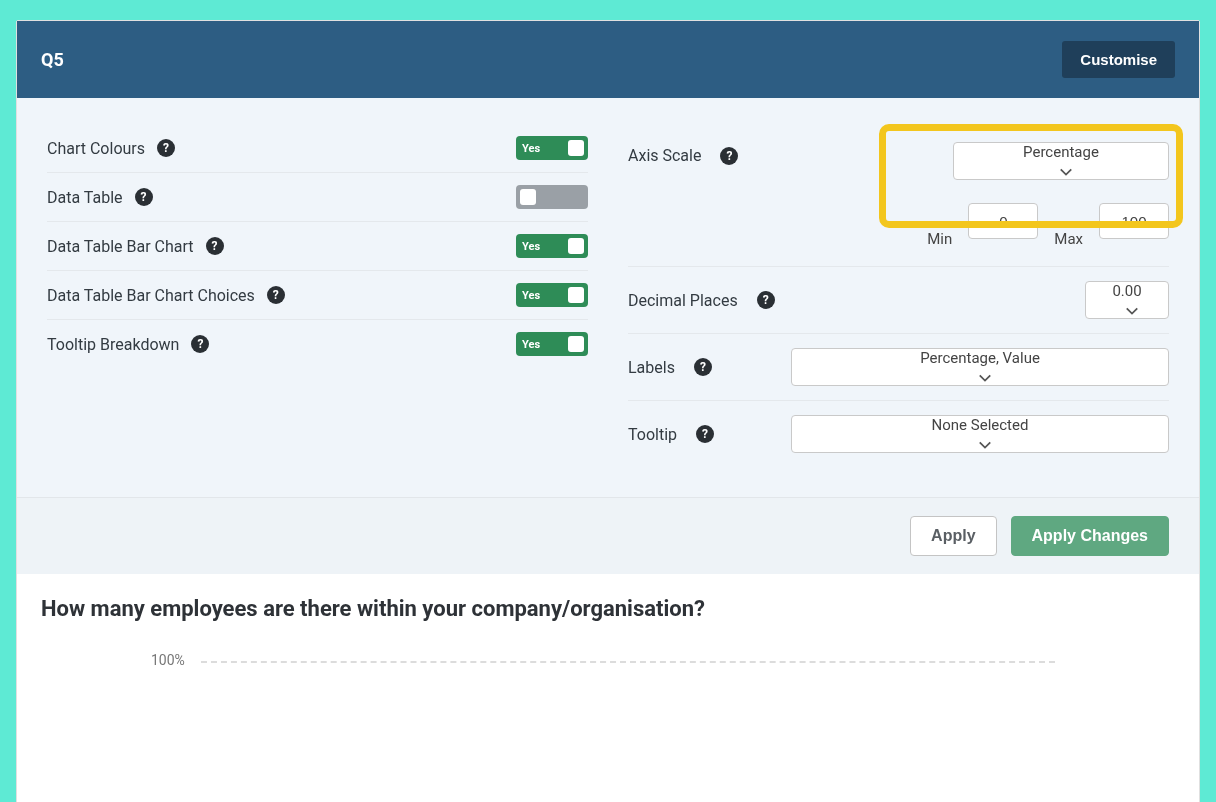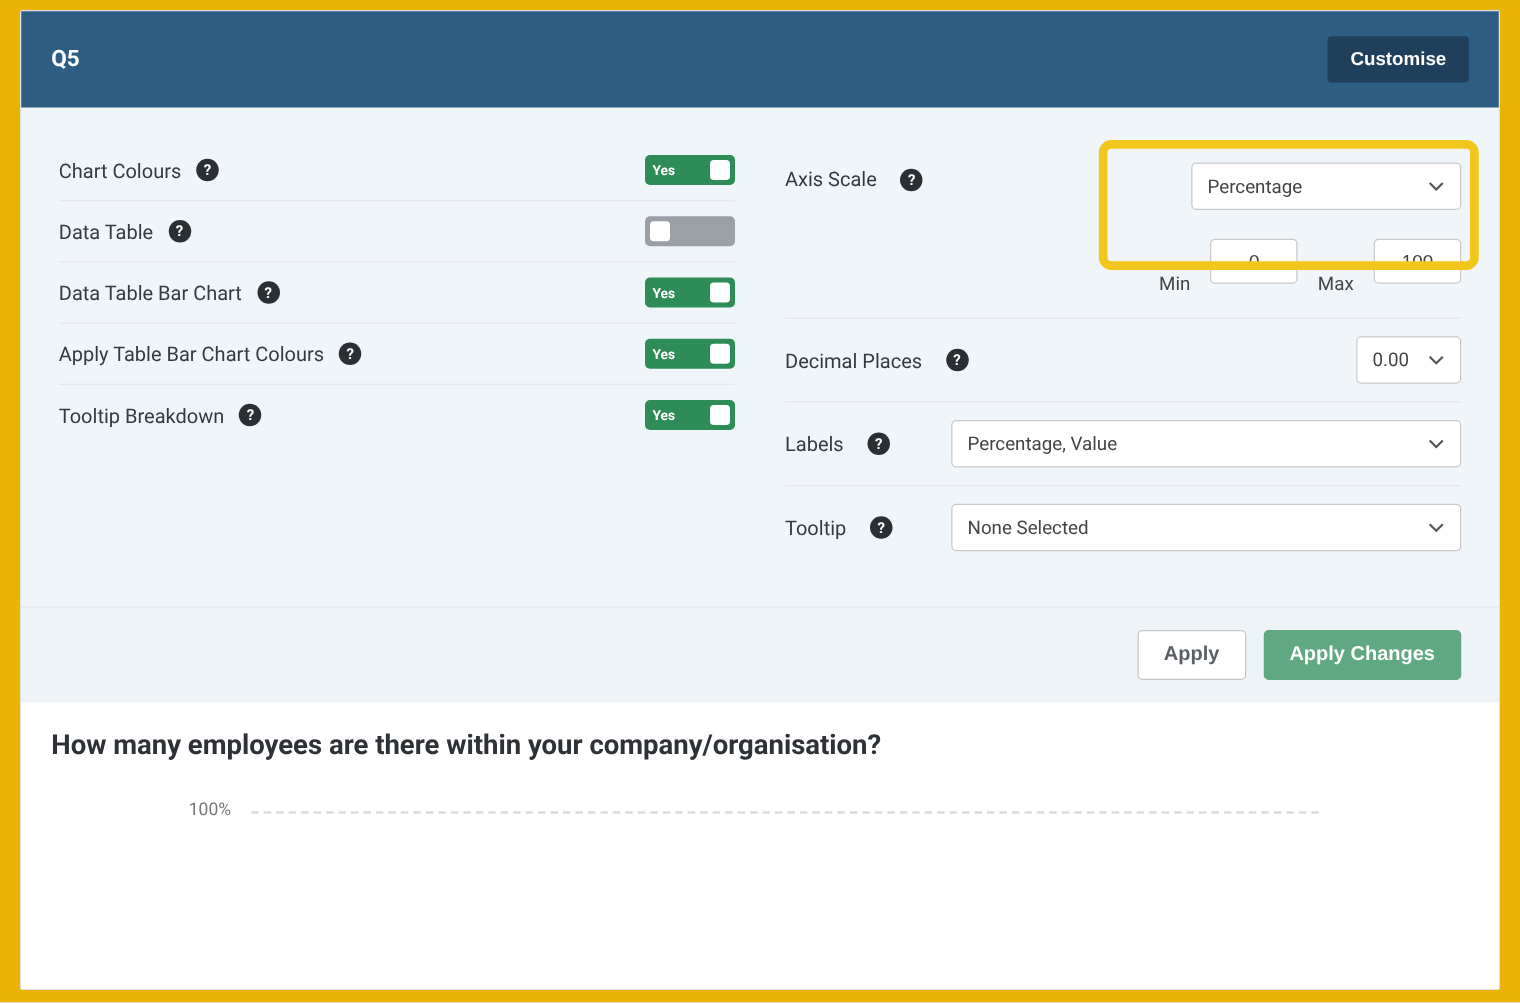--- a/index.html
+++ b/index.html
@@ -1,17 +1,17 @@
 <!DOCTYPE html>
 <html><head>
 <meta charset="utf-8">
 <style>
   * { box-sizing: border-box; }
   html, body { margin: 0; padding: 0; font-family: "Segoe UI", Roboto, "Helvetica Neue", Arial, sans-serif; background: #e9e9e9; color: #343a40; }
-  .page { width: 1216px; height: 802px; margin: 0 auto; background: #eab308; padding: 0 16px; overflow: hidden; }
+  .page { width: 1216px; height: 802px; margin: 0 auto; background: #5eead4; padding: 12px 16px; overflow: hidden; }
 
   .panel { background: #f0f5fa; border: 1px solid #e0e0e0; border-radius: 2px; margin-top: 8px; }
 
   .panel-header { background: #2d5d83; color: #fff; display: flex; align-items: center; justify-content: space-between; padding: 20px 24px; }
   .panel-header .title { font-weight: 700; font-size: 18px; }
   .btn-customise { background: #1f3f5a; color: #fff; border: none; border-radius: 3px; padding: 10px 18px; font-weight: 700; font-size: 15px; cursor: pointer; }
 
   .tabs { display: flex; gap: 28px; padding: 22px 30px 0 30px; border-bottom: 1px solid #e6e6e6; position: relative; }
   .tab { font-size: 16px; font-weight: 600; color: #3c3f42; padding-bottom: 16px; cursor: pointer; border-bottom: 3px solid transparent; }
   .tab.active { color: #1d74b3; border-bottom-color: #1d74b3; }
@@ -34,22 +34,22 @@
   .toggle.off .knob { left: 4px; }
   .toggle .txt { color: #fff; font-size: 11px; font-weight: 700; padding: 0 6px; }
   .toggle.on .txt { margin-right: auto; }
 
   
   .right-row { display: flex; align-items: center; justify-content: space-between; padding: 14px 0; border-bottom: 1px solid #e4e8ec; gap: 12px; }
   .right-row:last-child { border-bottom: none; }
   .right-row .row-label { flex: 0 0 auto; gap: 19px; }
   .right-row .control { flex: 0 0 auto; }
 
-  .select { background: #fff; border: 1px solid #c9c9c9; border-radius: 4px; height: 38px; display: inline-flex; align-items: center; justify-content: space-between; padding: 0 12px; font-size: 15px; color: #444; cursor: pointer; }
-  .select.full { width: 408px; }
+  .select { background: #fff; border: 1px solid #c9c9c9; border-radius: 4px; height: 38px; display: inline-flex; align-items: center; justify-content: space-between; padding: 0 12px; font-size: 15px; color: #444; cursor: pointer; flex-direction: column; }
+  .select.full { width: 378px; }
   .select.mini { width: 84px; }
   .select .caret { margin-left: 10px; display: inline-flex; }
   .input-mini { width: 70px; height: 36px; border: 1px solid #c9c9c9; border-radius: 4px; text-align: center; font-size: 15px; background: #fff; color: #444; }
 
   .axis-block { position: relative; display: flex; flex-direction: column; align-items: flex-end; gap: 14px; padding: 4px 0; }
   .axis-block .axis-select { width: 216px; }
   .axis-block .minmax { display: flex; align-items: center; gap: 16px; }
   .axis-block .mm-label { font-size: 15px; color: #444; margin-top: 36px; }
 
   
@@ -111,21 +111,21 @@
             <span>Data Table Bar Chart</span>
             <span class="help-icon">?</span>
           </div>
           <div class="toggle on">
             <span class="txt">Yes</span>
               <span class="knob"></span>
           </div>
         </div>
         <div class="row">
           <div class="row-label">
-            <span>Apply Table Bar Chart Colours</span>
+            <span>Data Table Bar Chart Choices</span>
             <span class="help-icon">?</span>
           </div>
           <div class="toggle on">
             <span class="txt">Yes</span>
               <span class="knob"></span>
           </div>
         </div>
         <div class="row">
           <div class="row-label">
             <span>Tooltip Breakdown</span>

